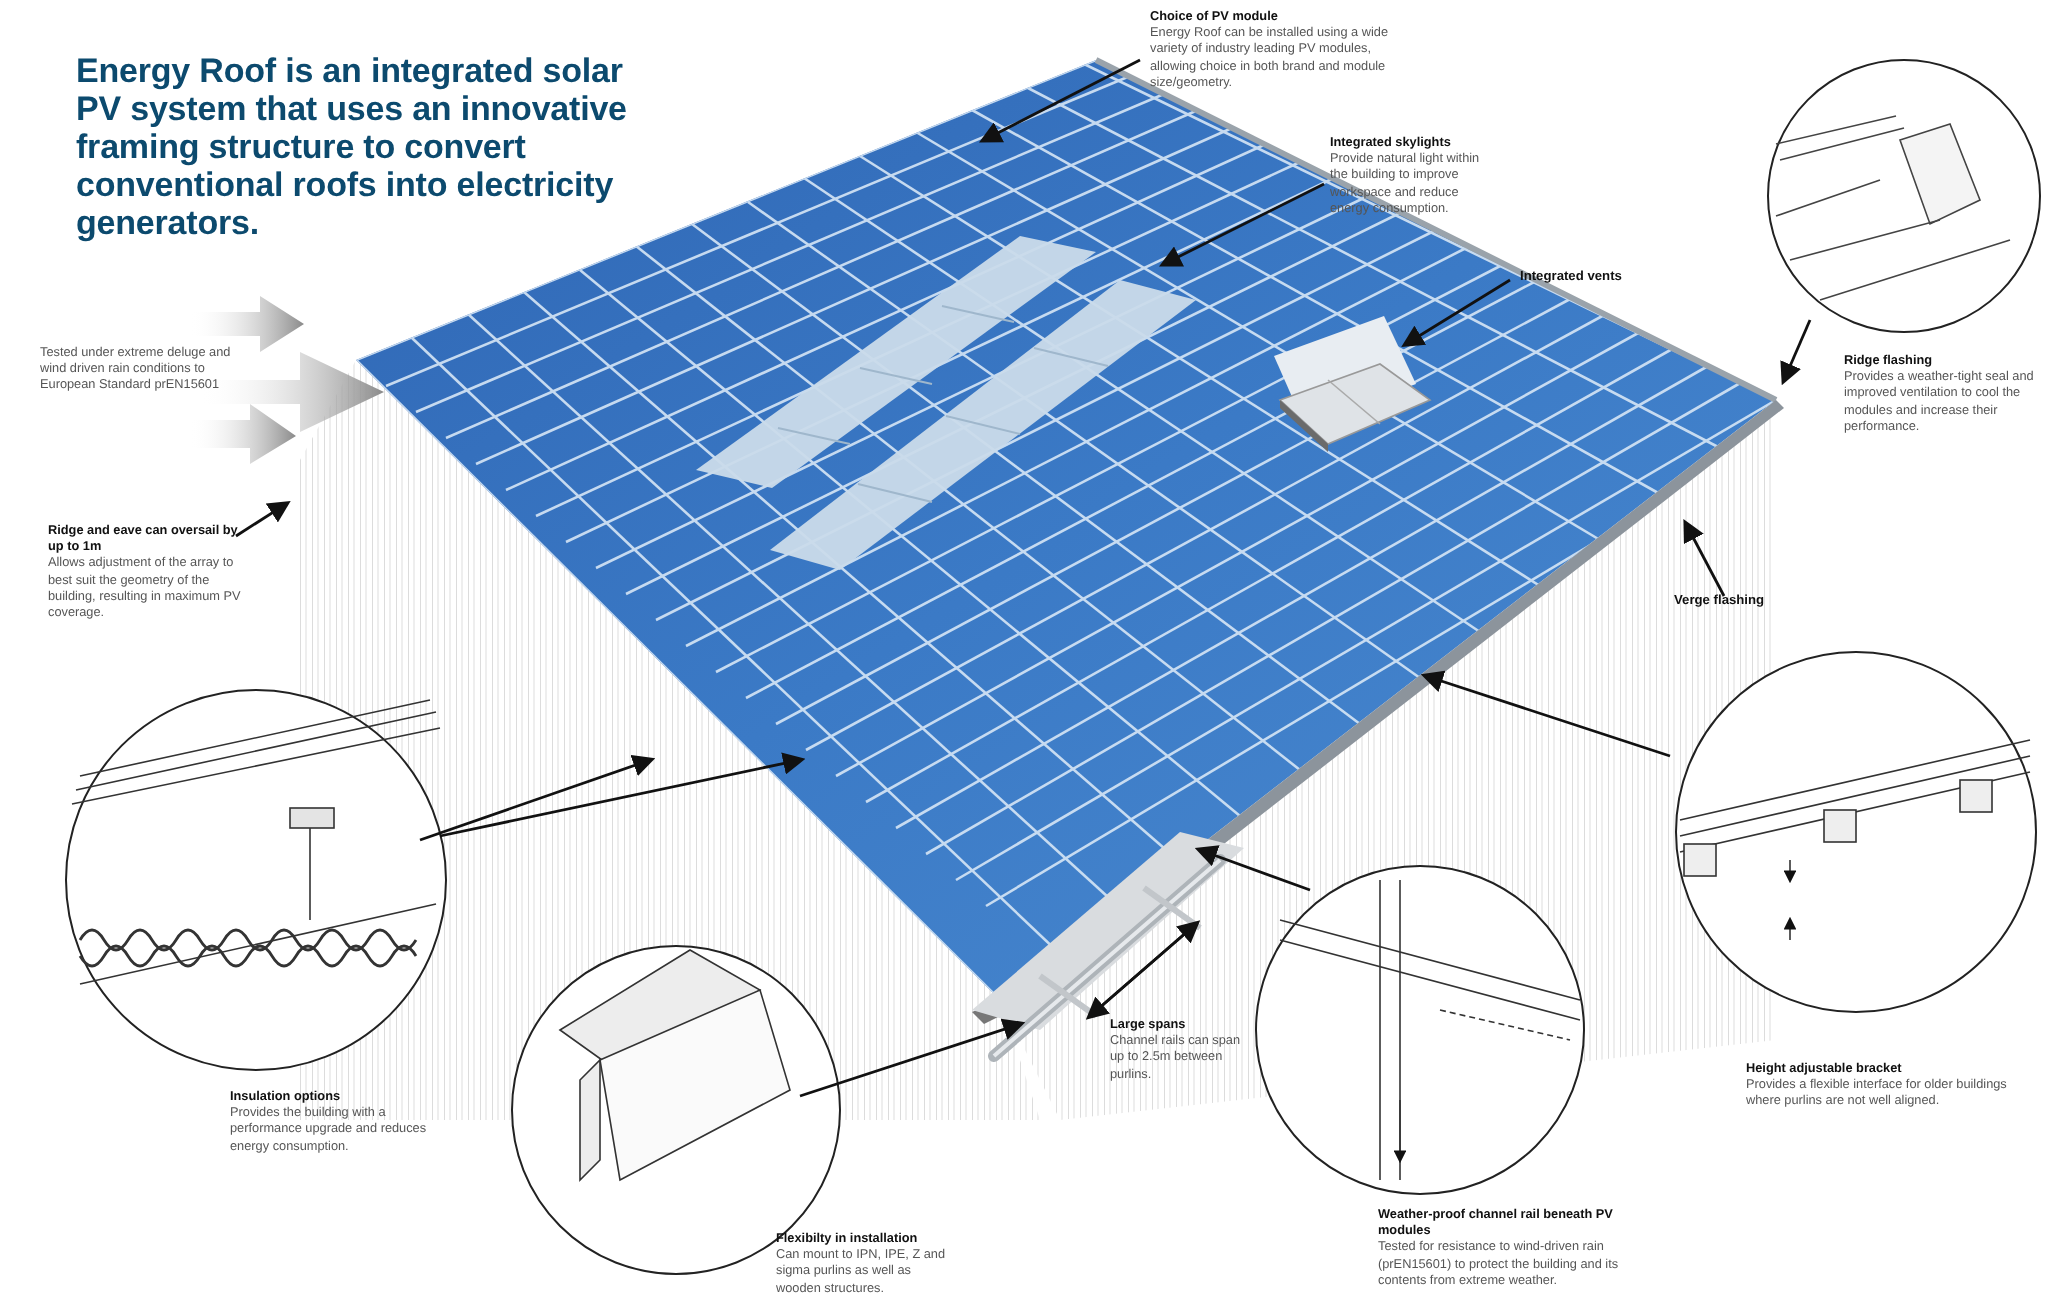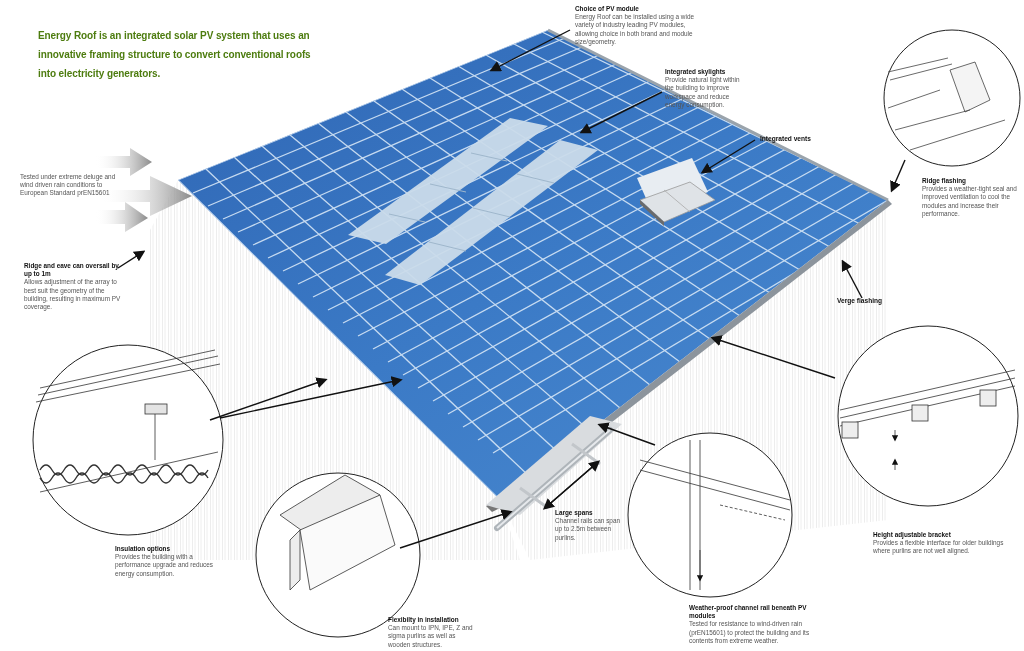--- a/index.html
+++ b/index.html
@@ -1,18 +1,18 @@
 <!DOCTYPE html>
 <html><head>
 <meta charset="utf-8">
 <style>
   html,body{margin:0;padding:0;background:#fff;}
   body{width:1024px;height:651px;position:relative;overflow:hidden;font-family:"Liberation Sans",sans-serif;color:#333;}
   #canvas{position:absolute;left:0;top:0;width:1024px;height:651px;}
-  .headline{position:absolute;left:38px;top:26px;width:285px;font-size:10px;line-height:19px;font-weight:bold;color:#4d7c0f;letter-spacing:-0.1px;}
+  .headline{position:absolute;left:38px;top:26px;width:285px;font-size:17px;line-height:19px;font-weight:bold;color:#0c4a6e;letter-spacing:-0.1px;}
   .callout{position:absolute;font-size:6.4px;line-height:8.2px;color:#555;}
   .callout .t{font-weight:bold;color:#111;display:block;}
   .callout .d{display:block;}
   .label-only{position:absolute;font-size:6.6px;font-weight:bold;color:#111;}
 </style>
 </head>
 <body>
 
 <svg id="canvas" viewBox="0 0 1024 651" xmlns="http://www.w3.org/2000/svg">
   <defs>

